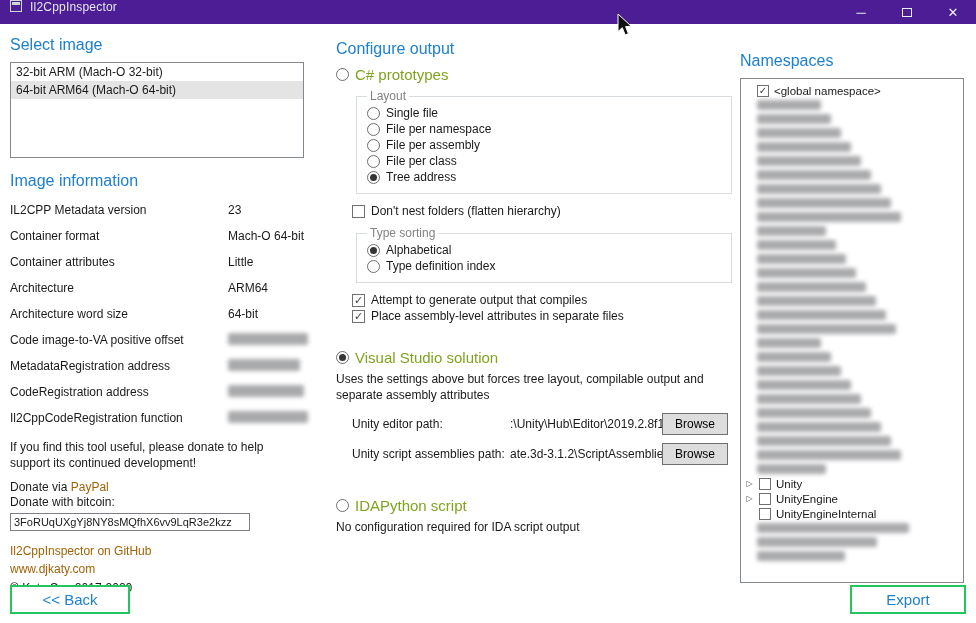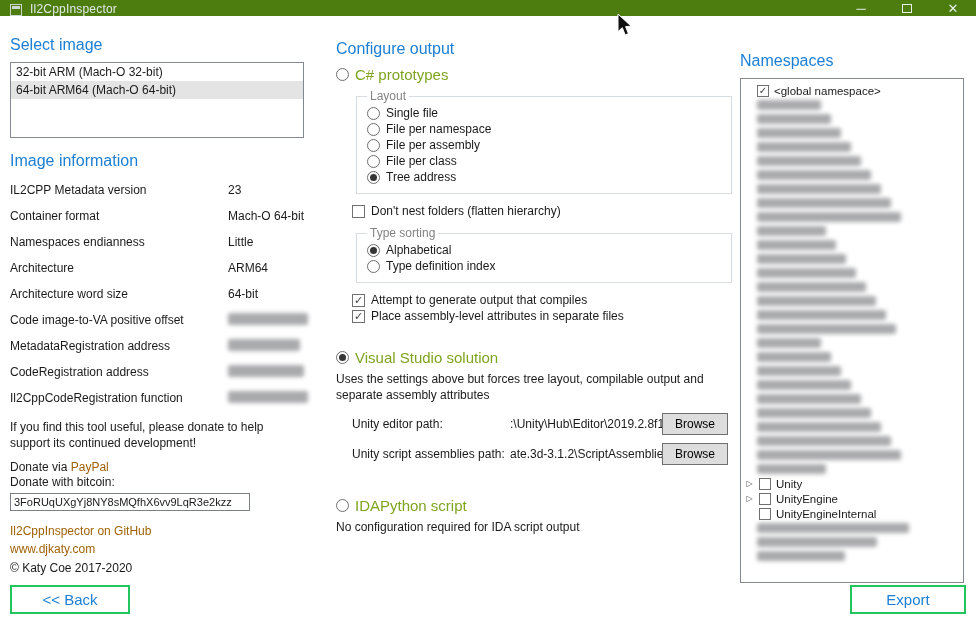--- a/index.html
+++ b/index.html
@@ -1,39 +1,39 @@
 <!DOCTYPE html>
 <html><head>
 <meta charset="utf-8">
 <style>
   *{box-sizing:border-box}
   html,body{margin:0;padding:0}
   body{width:976px;height:623px;position:relative;background:#fff;overflow:hidden;
        font-family:"Liberation Sans","DejaVu Sans",sans-serif;color:#1a1a1a}
 
   
-  .titlebar{position:absolute;top:0;left:0;right:0;height:16px;background:#4d7c0f;
-            display:flex;align-items:flex-end;color:#e4ebe7}
+  .titlebar{position:absolute;top:0;left:0;right:0;height:24px;background:#4c1d95;
+            display:flex;align-items:flex-start;color:#e4ebe7}
   .app-icon{width:12px;height:12px;border:1px solid #cdd6d1;margin:0 8px 0 10px;position:relative;flex:none}
   .app-icon::after{content:"";position:absolute;left:1px;right:1px;top:1px;height:3px;background:#cdd6d1}
   .title{font-size:12px;letter-spacing:.2px}
   .win-btns{margin-left:auto;display:flex;height:100%}
   .win-btn{width:46px;height:100%;display:flex;align-items:center;justify-content:center;
            font-size:13px;color:#e9efec;cursor:default}
   .maxbox{width:10px;height:9px;border:1px solid #e9efec;display:block}
 
   .panel{position:absolute}
   .left{left:10px;top:36px;width:294px;bottom:0}
   .center{left:336px;top:40px;width:396px}
   .right{left:740px;top:52px;width:226px;bottom:0}
 
   .h-blue{font-weight:400;font-size:16px;color:#1b7fd4;margin:0 0 8px}
 
   
-  .listbox{border:1px solid #828790;height:76px;overflow:hidden;margin-bottom:14px;background:#fff}
+  .listbox{border:1px solid #828790;height:96px;overflow:hidden;margin-bottom:14px;background:#fff}
   .li{font-size:12px;padding:2px 5px;white-space:nowrap}
   .li.sel{background:#e4e4e4}
   .info-row{position:relative;height:26px}
   .info-label{position:absolute;left:0;top:5px;font-size:12px;white-space:nowrap}
   .info-value{position:absolute;left:218px;top:5px;font-size:12px;white-space:nowrap}
   .redact{display:inline-block;height:12px;background:#a9aaac;border-radius:2px;filter:blur(2px)}
   .donate{font-size:12px;margin:8px 0 0;line-height:1.32}
   .link{color:#a16207;cursor:pointer}
   .btc-input{width:240px;margin-top:2px;border:1px solid #7a7f88;font-size:11px;padding:2px 3px;
              font-family:inherit;color:#1a1a1a}
@@ -107,21 +107,21 @@
   <div id="info-rows">
       <div class="info-row">
         <span class="info-label">IL2CPP Metadata version</span>
         <span class="info-value">23</span>
       </div>
       <div class="info-row">
         <span class="info-label">Container format</span>
         <span class="info-value">Mach-O 64-bit</span>
       </div>
       <div class="info-row">
-        <span class="info-label">Namespaces endianness</span>
+        <span class="info-label">Container attributes</span>
         <span class="info-value">Little</span>
       </div>
       <div class="info-row">
         <span class="info-label">Architecture</span>
         <span class="info-value">ARM64</span>
       </div>
       <div class="info-row">
         <span class="info-label">Architecture word size</span>
         <span class="info-value">64-bit</span>
       </div>

